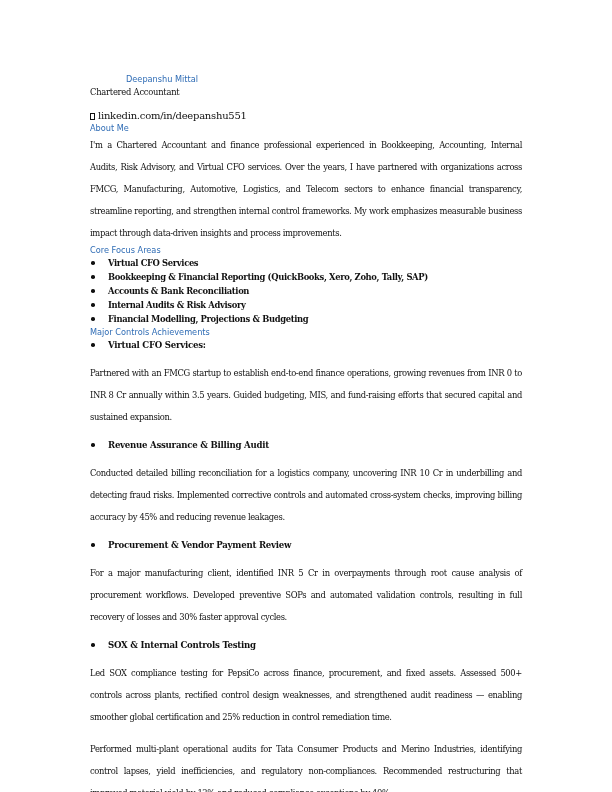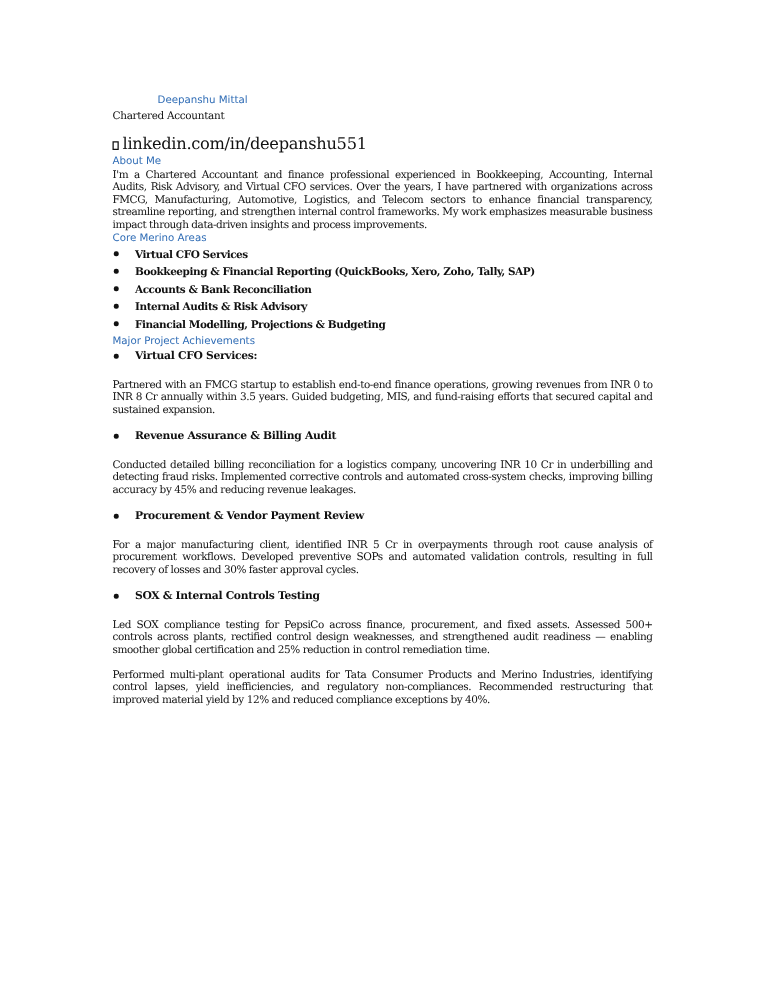--- a/index.html
+++ b/index.html
@@ -29,38 +29,38 @@
       margin: 0;
     }
     .name { margin-top: 1px; padding-left: 36px; }
     .subtitle {
       font-size: 8.4px;
       line-height: 12px;
       margin-top: 1px;
       letter-spacing: -0.25px;
     }
     .linkedin {
-      font-size: 13px;
+      font-size: 10px;
       line-height: 12px;
       margin-top: 12px;
       letter-spacing: -0.25px;
     }
     .link-icon {
       display: inline-block;
       width: 5px;
       height: 7px;
       border: 0.8px solid #111;
       margin-right: 3px;
       vertical-align: -1px;
       box-sizing: border-box;
     }
     .section-head { }
     .para {
       font-size: 8.4px;
-      line-height: 10px;
+      line-height: 22px;
       text-align: justify;
       letter-spacing: -0.35px;
       margin: 0;
     }
     .bullets {
       list-style: none;
       margin: 0;
       padding: 0;
       font-weight: bold;
     }
@@ -96,30 +96,30 @@
 <div class="page">
   <div class="heading name">Deepanshu Mittal</div>
   <div class="subtitle">Chartered Accountant</div>
   <div class="linkedin">
     <span class="link-icon"></span><span>linkedin.com/in/deepanshu551</span>
   </div>
 
   <div class="heading section-head">About Me</div>
   <p class="para">I'm a Chartered Accountant and finance professional experienced in Bookkeeping, Accounting, Internal Audits, Risk Advisory, and Virtual CFO services. Over the years, I have partnered with organizations across FMCG, Manufacturing, Automotive, Logistics, and Telecom sectors to enhance financial transparency, streamline reporting, and strengthen internal control frameworks. My work emphasizes measurable business impact through data-driven insights and process improvements.</p>
 
-  <div class="heading section-head">Core Merino Areas</div>
+  <div class="heading section-head">Core Focus Areas</div>
   <ul class="bullets">
     <li><span class="bullet-dot"></span><span>Virtual CFO Services</span></li>
     <li><span class="bullet-dot"></span><span>Bookkeeping &amp; Financial Reporting (QuickBooks, Xero, Zoho, Tally, SAP)</span></li>
     <li><span class="bullet-dot"></span><span>Accounts &amp; Bank Reconciliation</span></li>
     <li><span class="bullet-dot"></span><span>Internal Audits &amp; Risk Advisory</span></li>
     <li><span class="bullet-dot"></span><span>Financial Modelling, Projections &amp; Budgeting</span></li>
   </ul>
 
-  <div class="heading section-head">Major Project Achievements</div>
+  <div class="heading section-head">Major Controls Achievements</div>
 
   <div>
     <div class="proj-title"><span class="bullet-dot"></span><span>Virtual CFO Services:</span></div>
     <p class="para proj-desc">Partnered with an FMCG startup to establish end-to-end finance operations, growing revenues from INR 0 to INR 8 Cr annually within 3.5 years. Guided budgeting, MIS, and fund-raising efforts that secured capital and sustained expansion.</p>
   </div>
   <div>
     <div class="proj-title"><span class="bullet-dot"></span><span>Revenue Assurance &amp; Billing Audit</span></div>
     <p class="para proj-desc">Conducted detailed billing reconciliation for a logistics company, uncovering INR 10 Cr in underbilling and detecting fraud risks. Implemented corrective controls and automated cross-system checks, improving billing accuracy by 45% and reducing revenue leakages.</p>
   </div>
   <div>

